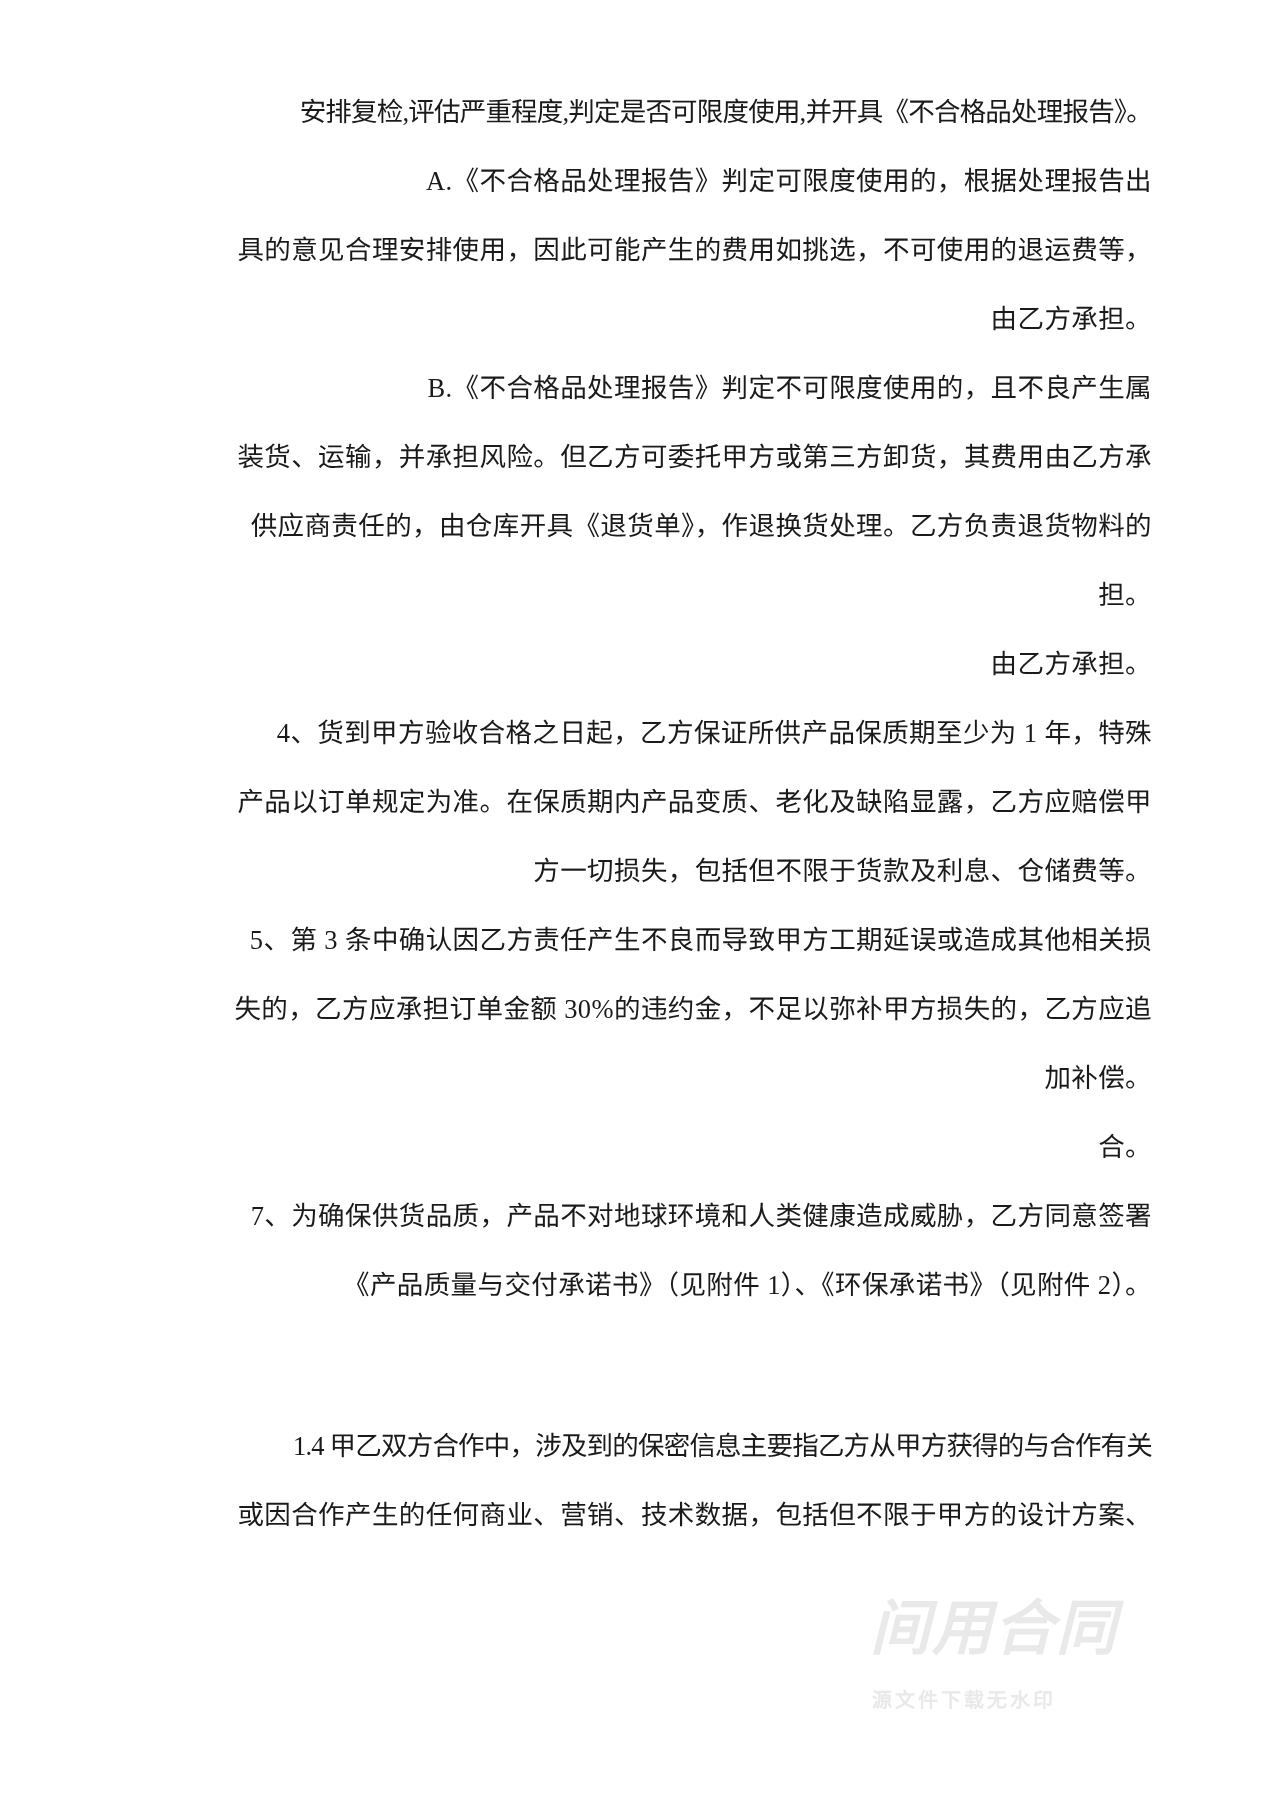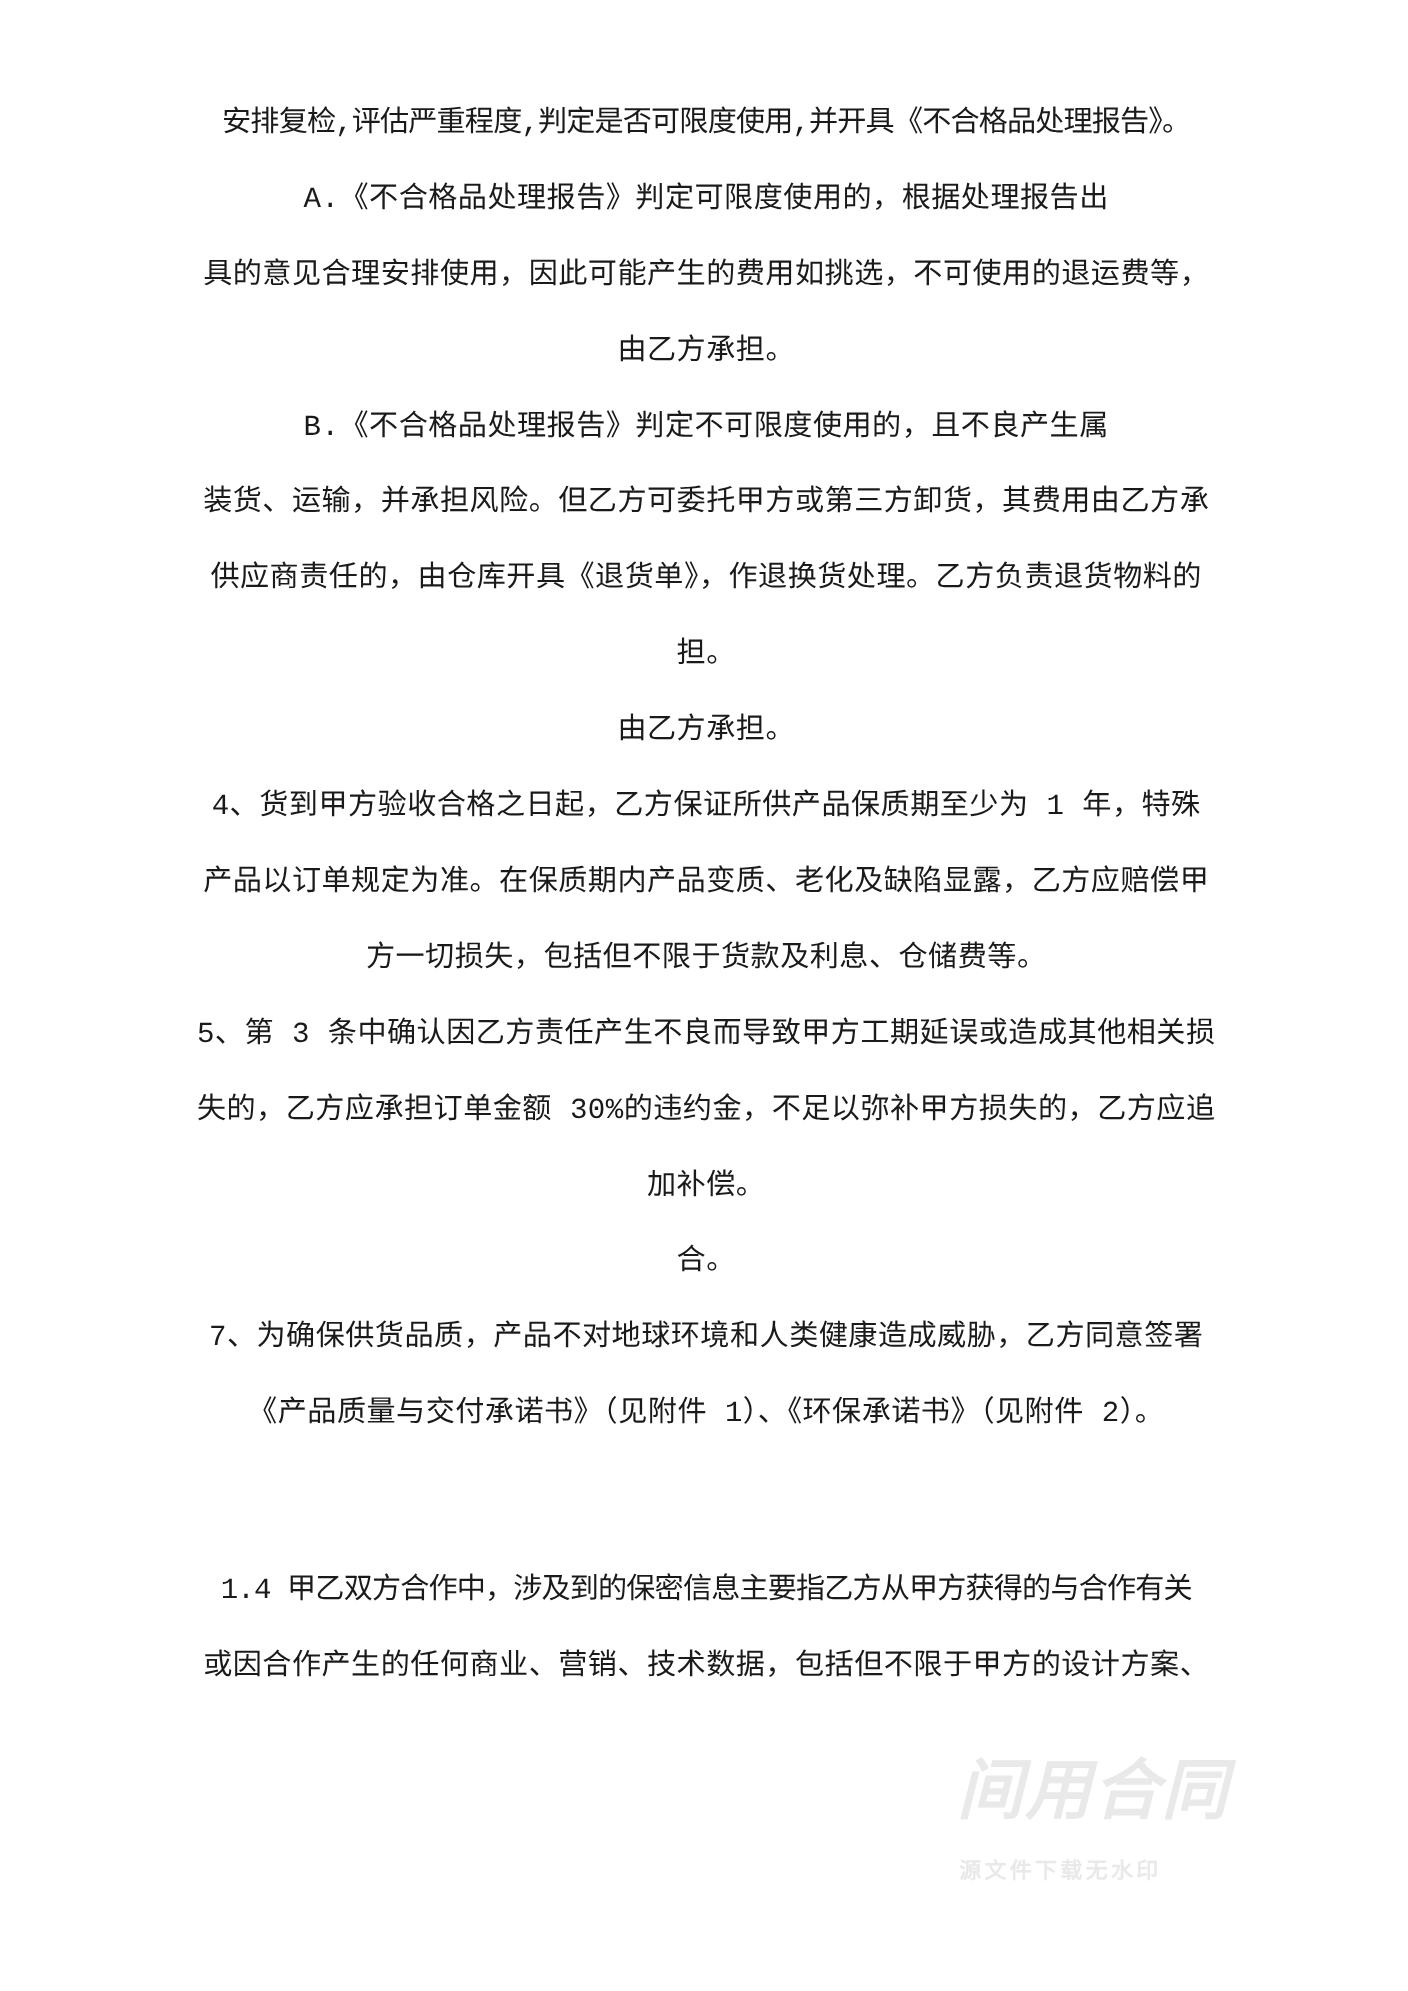--- a/index.html
+++ b/index.html
@@ -17,28 +17,28 @@
     box-sizing: border-box;
   }
   .page-body {
     position: absolute;
     left: 132px;
     top: 78px;
     width: 1020px;
     z-index: 2;
   }
   .para {
-    font-family: Liberation Mono, monospace;
+    font-family: Liberation Serif, serif;
     font-size: 26.5px;
     line-height: 69px;
     color: #1a1a1a;
     letter-spacing: 0.4px;
     white-space: nowrap;
     margin: 0;
-    text-align: center;
+    text-align: right;
     -webkit-font-smoothing: antialiased;
   }
   .para.tight {
     letter-spacing: -0.8px;
   }
   .para.heading {
     letter-spacing: 2px;
   }
   .spacer-block { height: 92px; }
 

